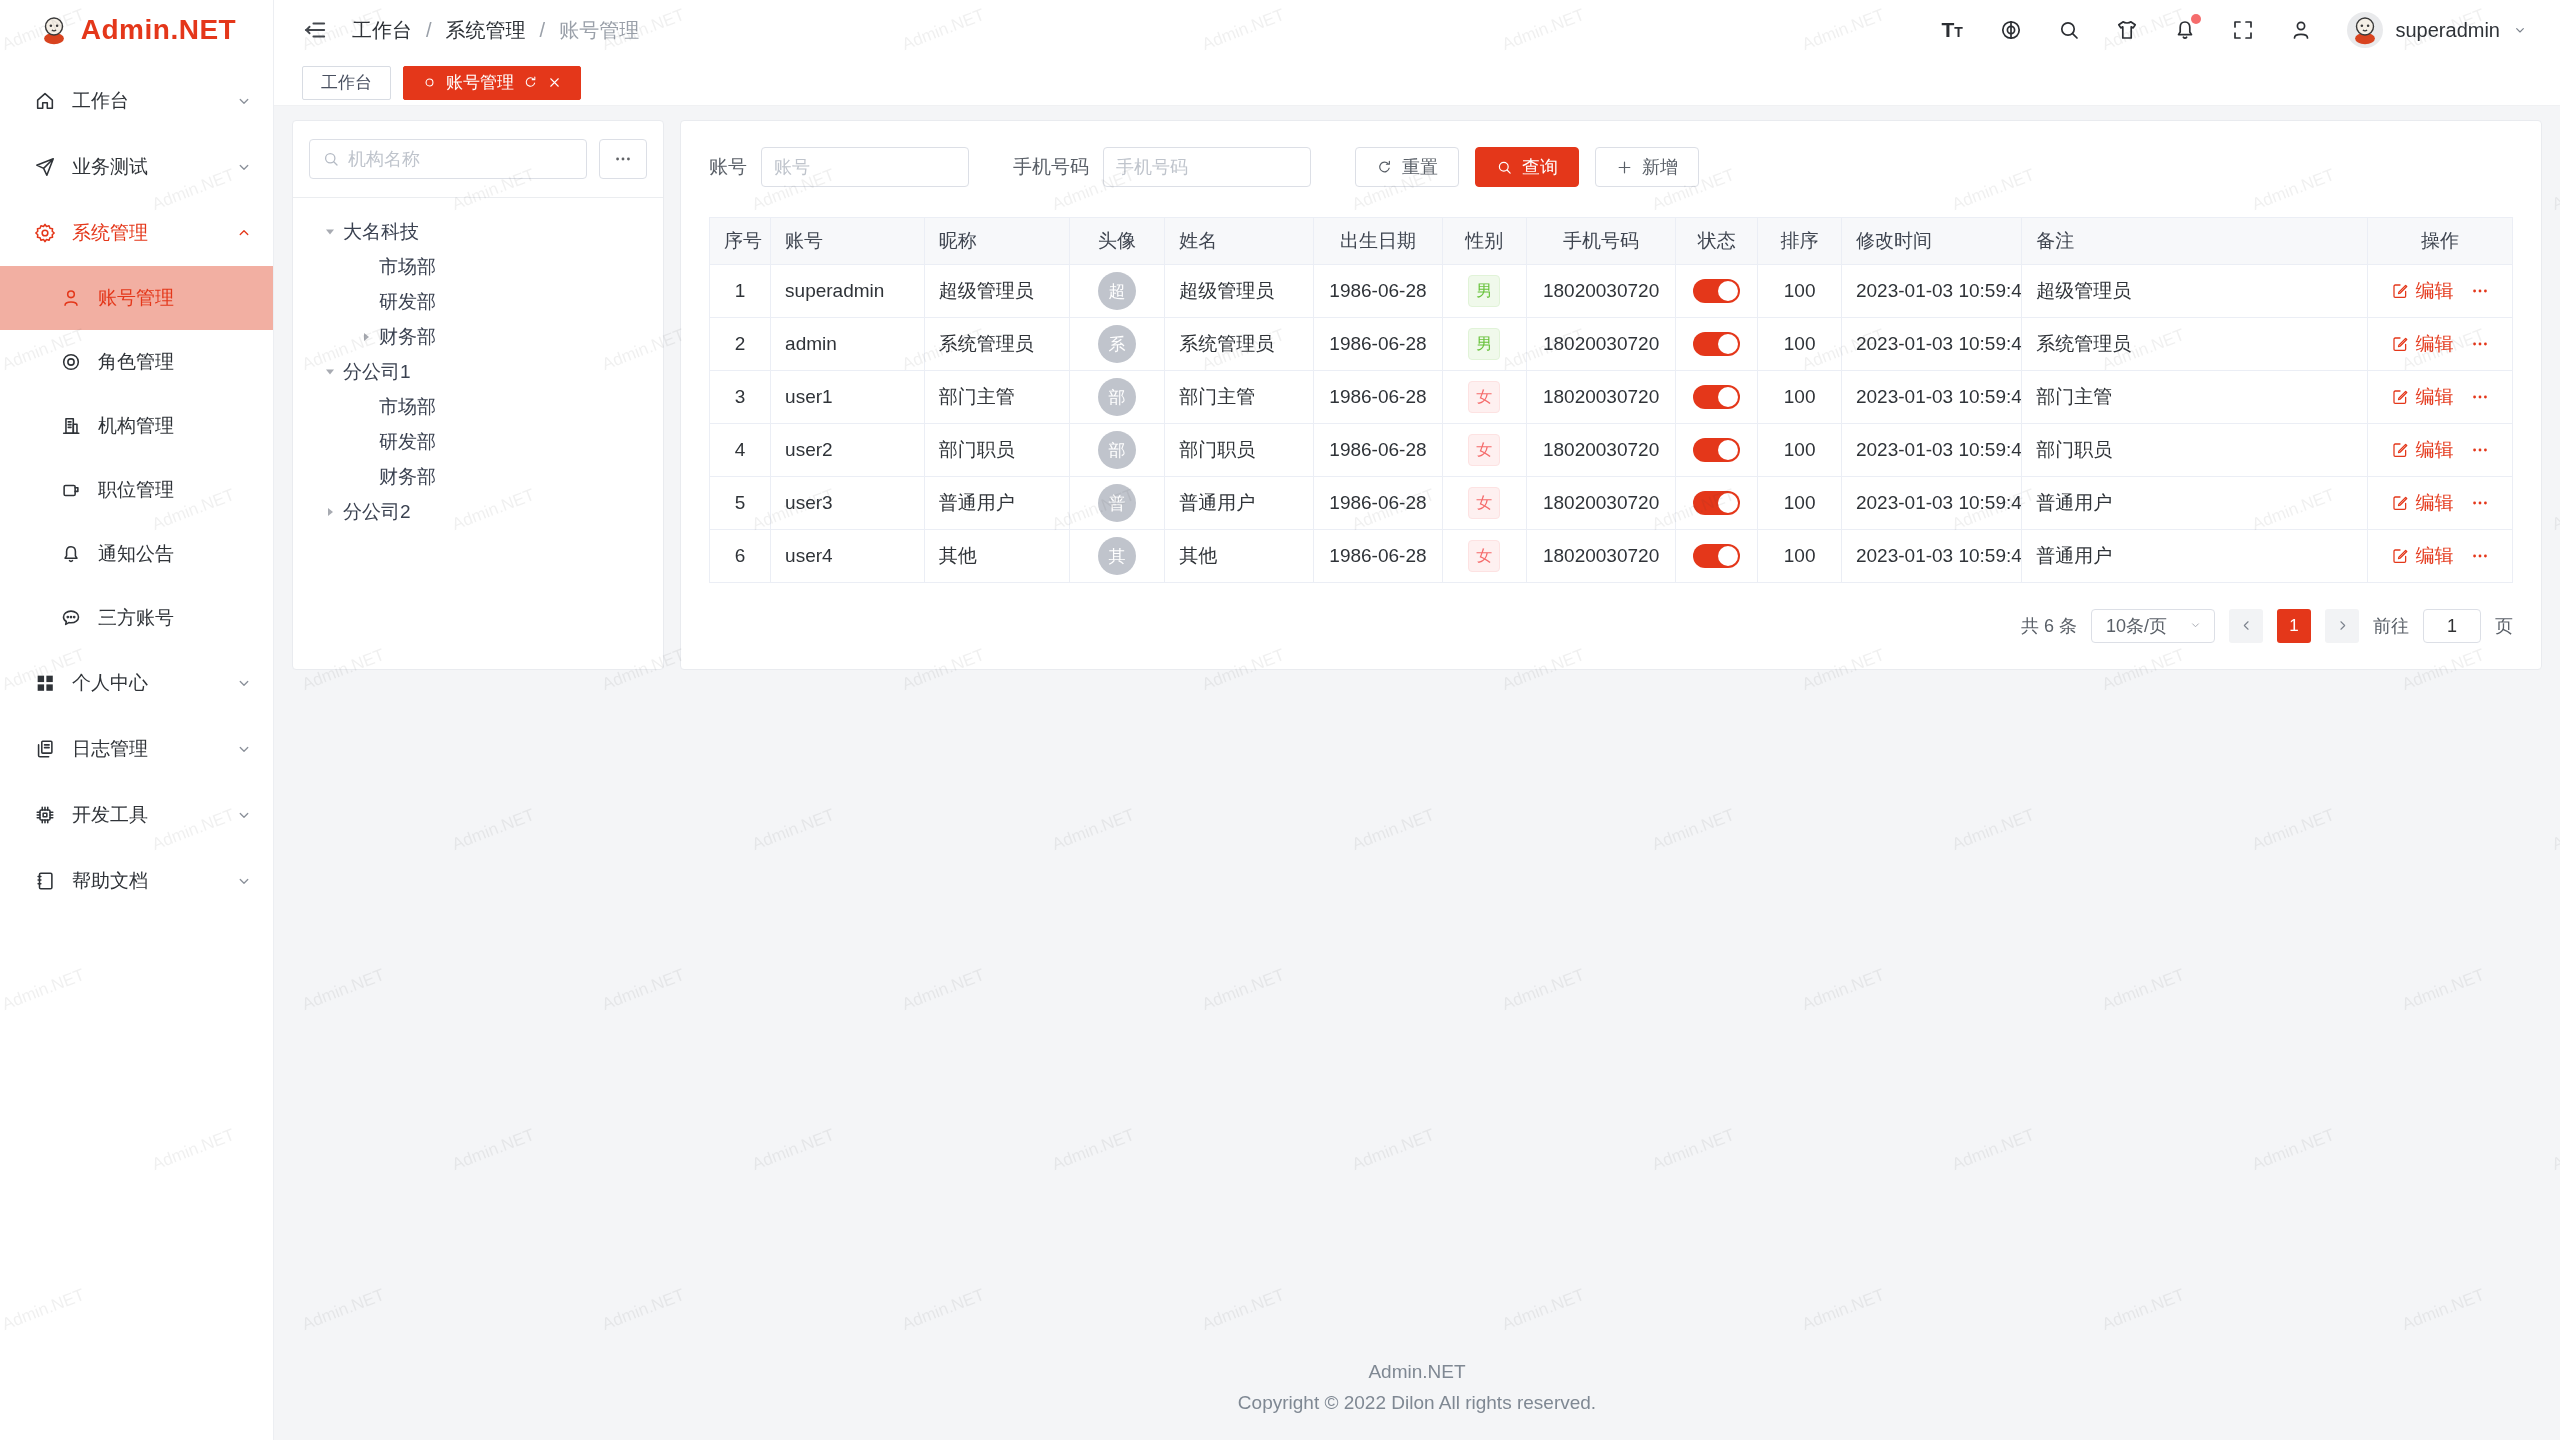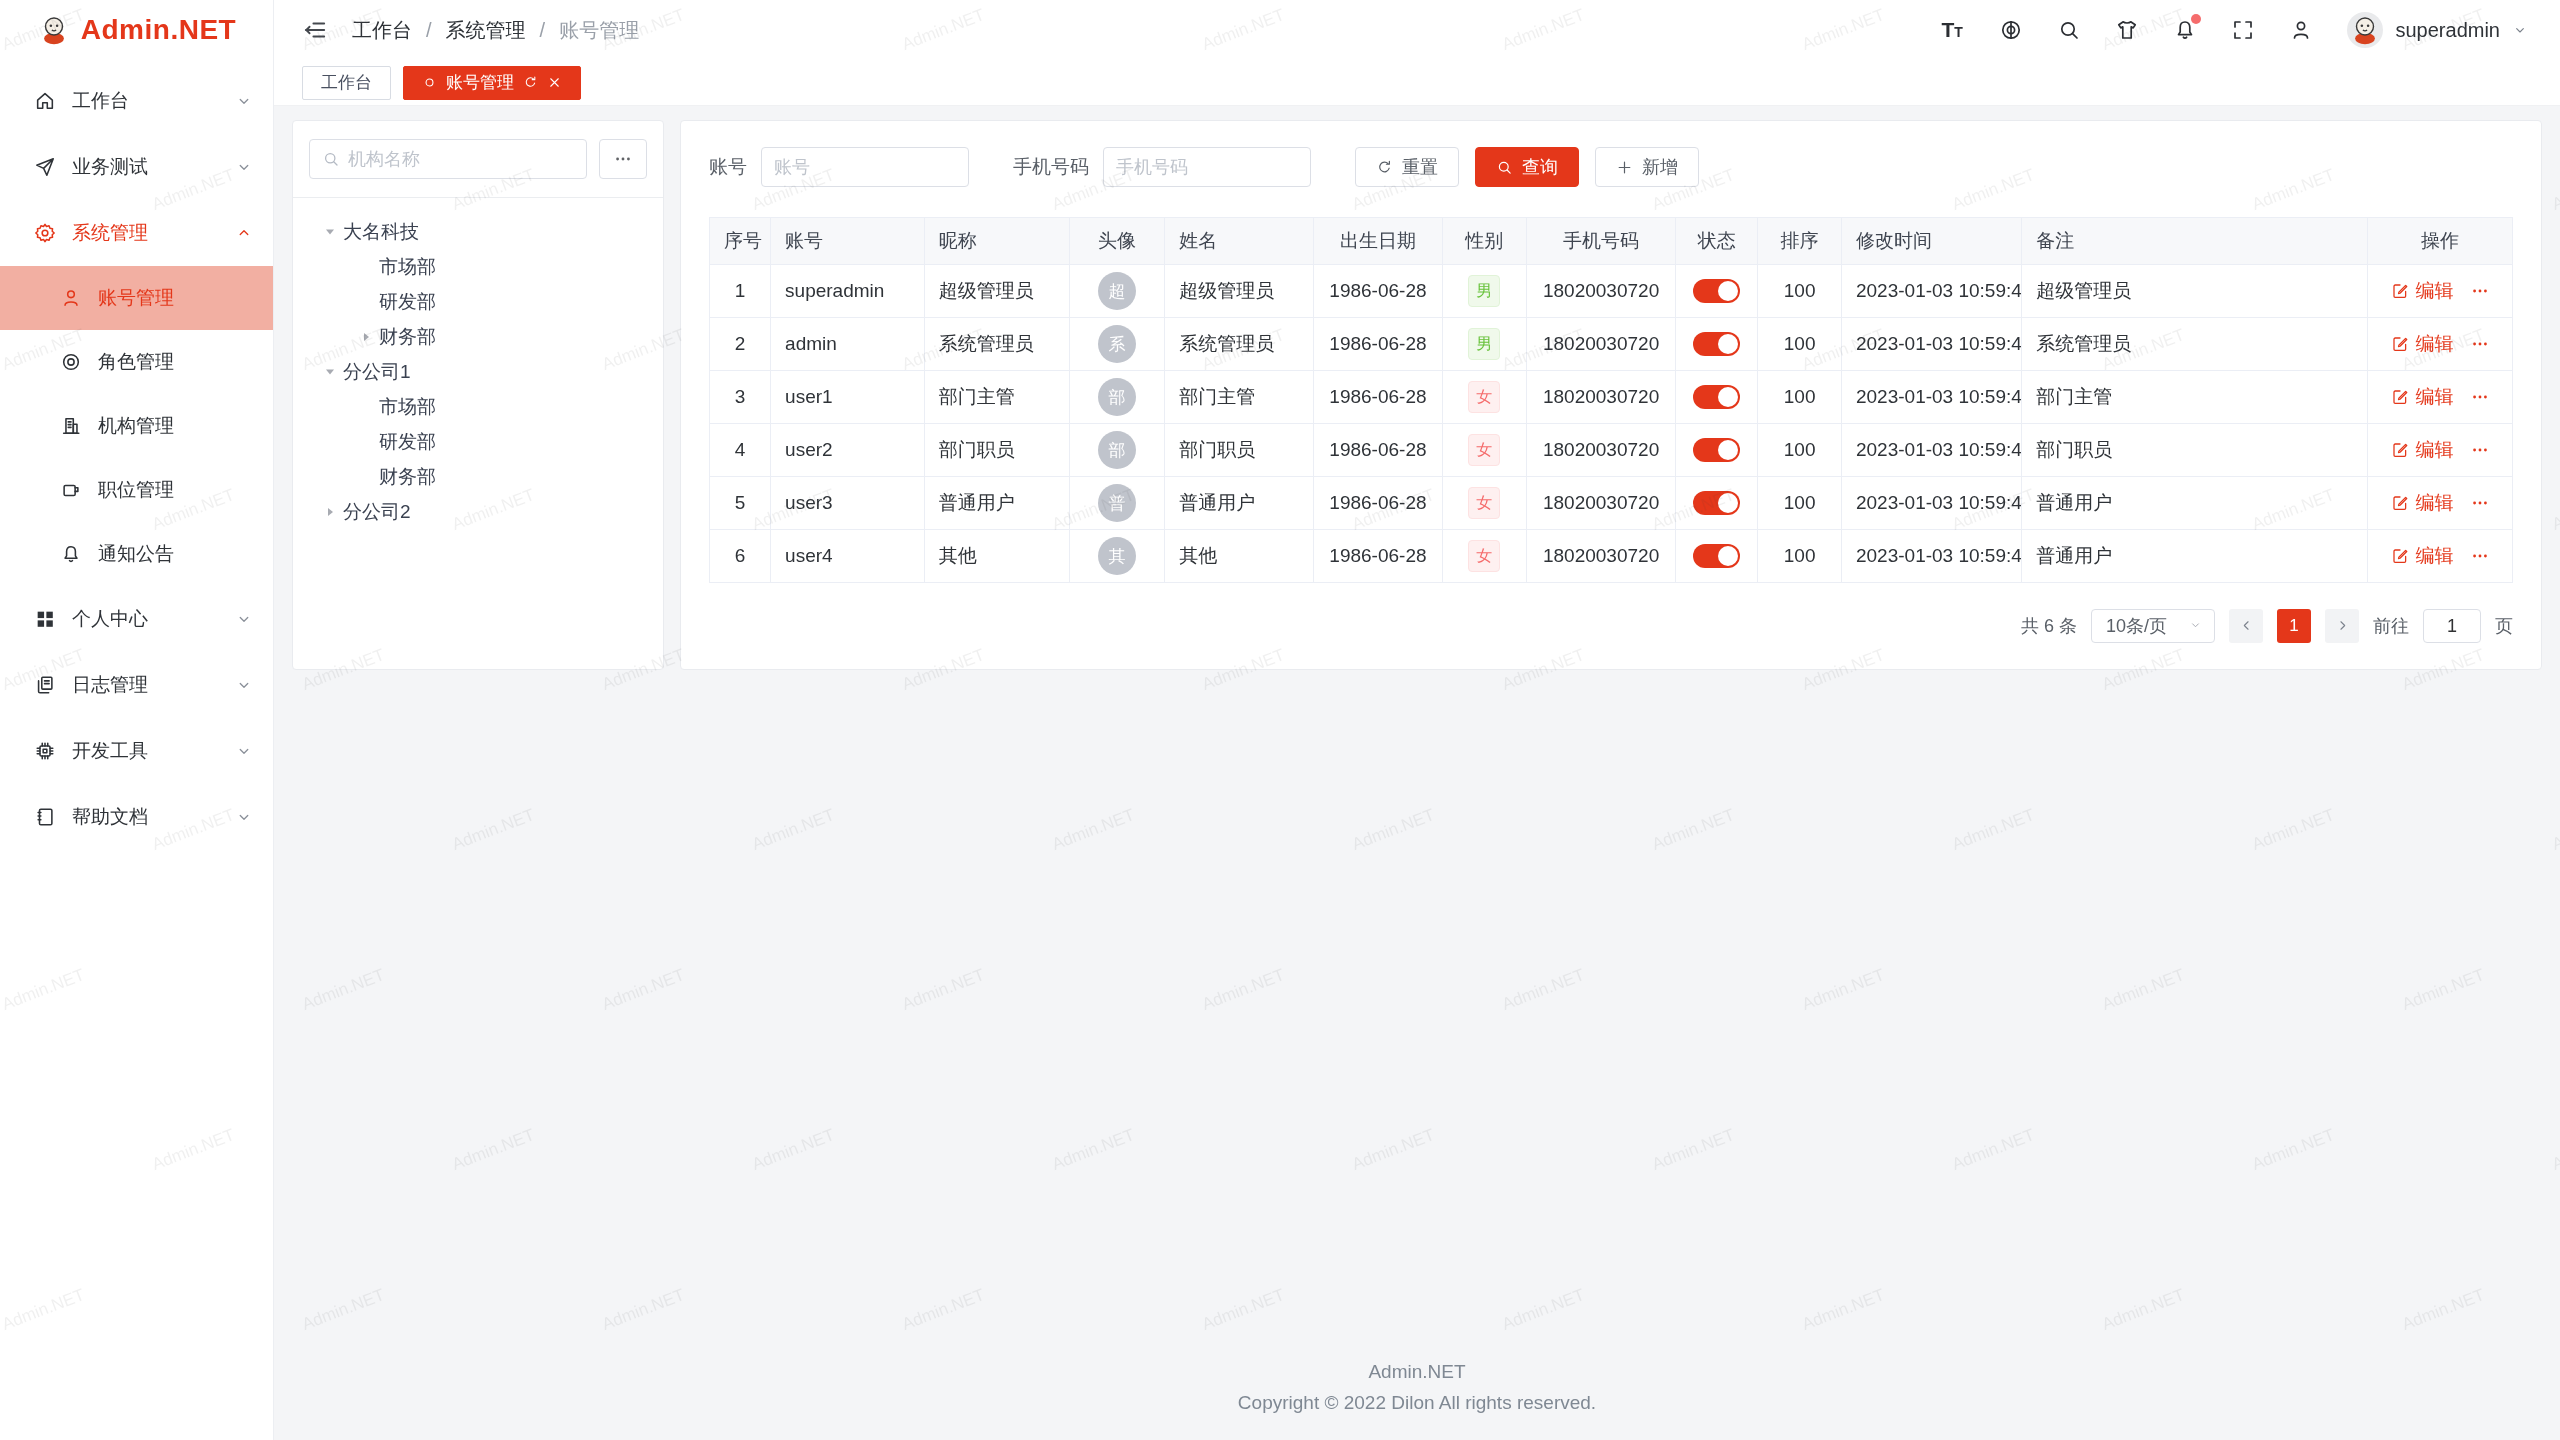--- a/index.html
+++ b/index.html
@@ -207,20 +207,31 @@
           <span class="mi-label">职位管理</span>
         </div>
         <div class="submenu-item">
           <span class="mi-icon">
             <svg viewBox="0 0 24 24" fill="none" stroke="currentColor" stroke-width="1.7" stroke-linecap="round" stroke-linejoin="round">
               <path d="M12 4 C8.8 4 7.2 6.4 7.2 9.3 V14 L5.5 16.6 H18.5 L16.8 14 V9.3 C16.8 6.4 15.2 4 12 4 Z"></path>
               <path d="M10.4 19.2 a1.9 1.9 0 0 0 3.2 0"></path>
             </svg>
           </span>
           <span class="mi-label">通知公告</span>
+        </div>
+        <div class="submenu-item">
+          <span class="mi-icon">
+            <svg viewBox="0 0 24 24" fill="none" stroke="currentColor" stroke-width="1.7" stroke-linecap="round" stroke-linejoin="round">
+              <path d="M12 4.5 C7.3 4.5 3.8 7.3 3.8 10.8 C3.8 12.9 5 14.7 6.9 15.8 L6.2 19 L9.6 17 C10.4 17.1 11.2 17.2 12 17.2 C16.7 17.2 20.2 14.3 20.2 10.8 C20.2 7.3 16.7 4.5 12 4.5 Z"></path>
+              <circle cx="8.5" cy="11" r="0.6" fill="currentColor"></circle>
+              <circle cx="12" cy="11" r="0.6" fill="currentColor"></circle>
+              <circle cx="15.5" cy="11" r="0.6" fill="currentColor"></circle>
+            </svg>
+          </span>
+          <span class="mi-label">三方账号</span>
         </div>
         <div class="menu-item">
           <span class="mi-icon">
             <svg viewBox="0 0 24 24" fill="none" stroke="currentColor" stroke-width="1.7" stroke-linecap="round" stroke-linejoin="round">
               <rect x="4" y="4" width="7" height="7" fill="currentColor" stroke="none"></rect>
               <rect x="13.5" y="4" width="7" height="7" fill="currentColor" stroke="none"></rect>
               <rect x="4" y="13.5" width="7" height="7" fill="currentColor" stroke="none"></rect>
               <rect x="13.5" y="13.5" width="7" height="7" fill="currentColor" stroke="none"></rect>
             </svg>
           </span>

